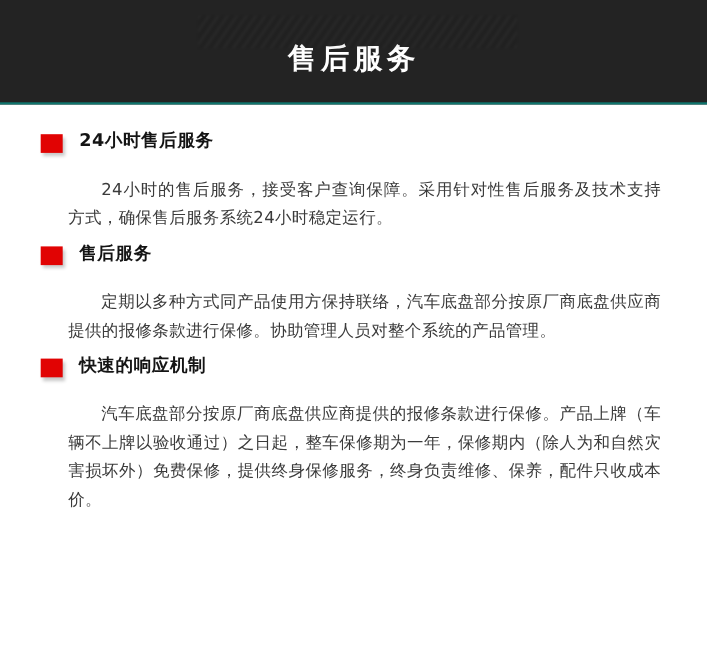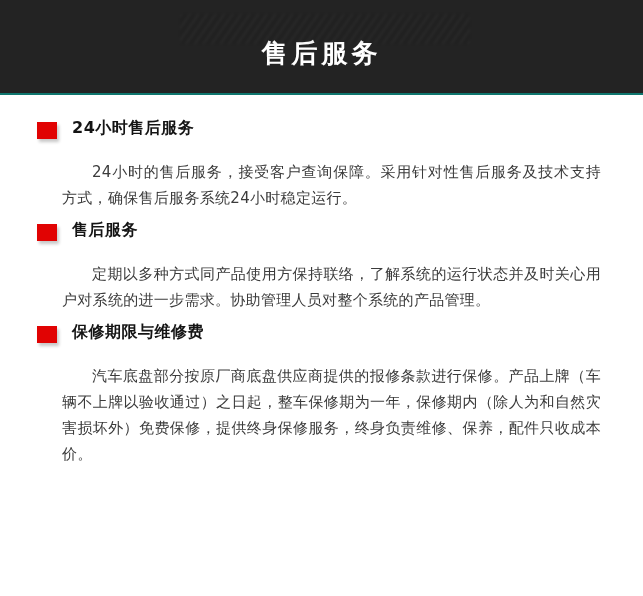--- a/index.html
+++ b/index.html
@@ -106,33 +106,33 @@
         <p class="para">24小时的售后服务，接受客户查询保障。采用针对性售后服务及技术支持方式，确保售后服务系统24小时稳定运行。</p>
       </div>
     </div>
 
     <div class="section">
       <div class="section-heading">
         <span class="bullet"></span>
         <span class="heading-text">售后服务</span>
       </div>
       <div class="section-body">
-        <p class="para">定期以多种方式同产品使用方保持联络，了解系统的运行状态并及时关心用户对系统的进一步需求。协助管理人员对整个系统的产品管理。</p>
-      </div>
-    </div>
-
-    <div class="section">
-      <div class="section-body">
+        <p class="para">定期以多种方式同产品使用方保持联络，汽车底盘部分按原厂商底盘供应商提供的报修条款进行保修。协助管理人员对整个系统的产品管理。</p>
       </div>
     </div>
 
     <div class="section">
       <div class="section-heading">
         <span class="bullet"></span>
-        <span class="heading-text">保修期限与维修费</span>
+        <span class="heading-text">快速的响应机制</span>
       </div>
+      <div class="section-body">
+      </div>
+    </div>
+
+    <div class="section">
       <div class="section-body">
         <p class="para">汽车底盘部分按原厂商底盘供应商提供的报修条款进行保修。产品上牌（车辆不上牌以验收通过）之日起，整车保修期为一年，保修期内（除人为和自然灾害损坏外）免费保修，提供终身保修服务，终身负责维修、保养，配件只收成本价。</p>
       </div>
     </div>
 
   </div>
 </div>
 
 </body></html>

